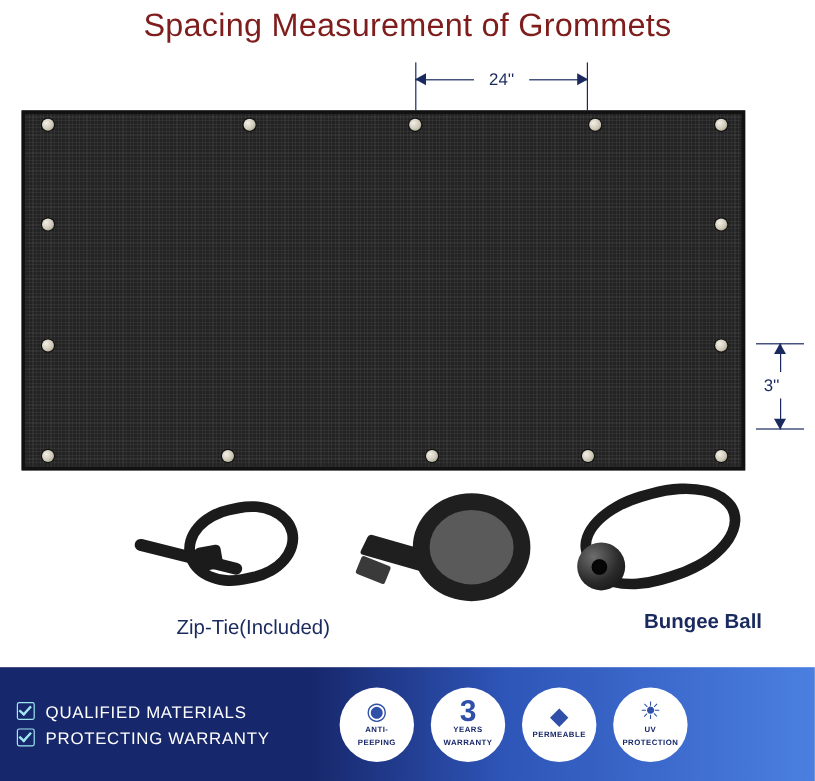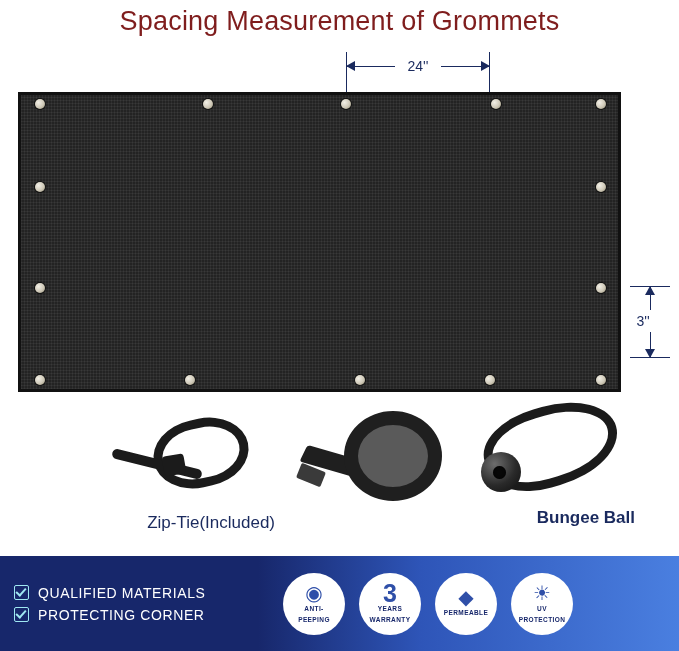--- a/index.html
+++ b/index.html
@@ -230,21 +230,21 @@
 </div>
 
 <div class="footer">
   <div class="feat-list">
     <div class="feat">
       <span class="chk"></span>
       <span>QUALIFIED MATERIALS</span>
     </div>
     <div class="feat">
       <span class="chk"></span>
-      <span>PROTECTING CORNER</span>
+      <span>PROTECTING WARRANTY</span>
     </div>
   </div>
 
   <div class="badges">
     <div class="badge">
       <div class="bsym">◉</div>
       <div class="btxt">ANTI-</div>
       <div class="btxt">PEEPING</div>
     </div>
     <div class="badge">

